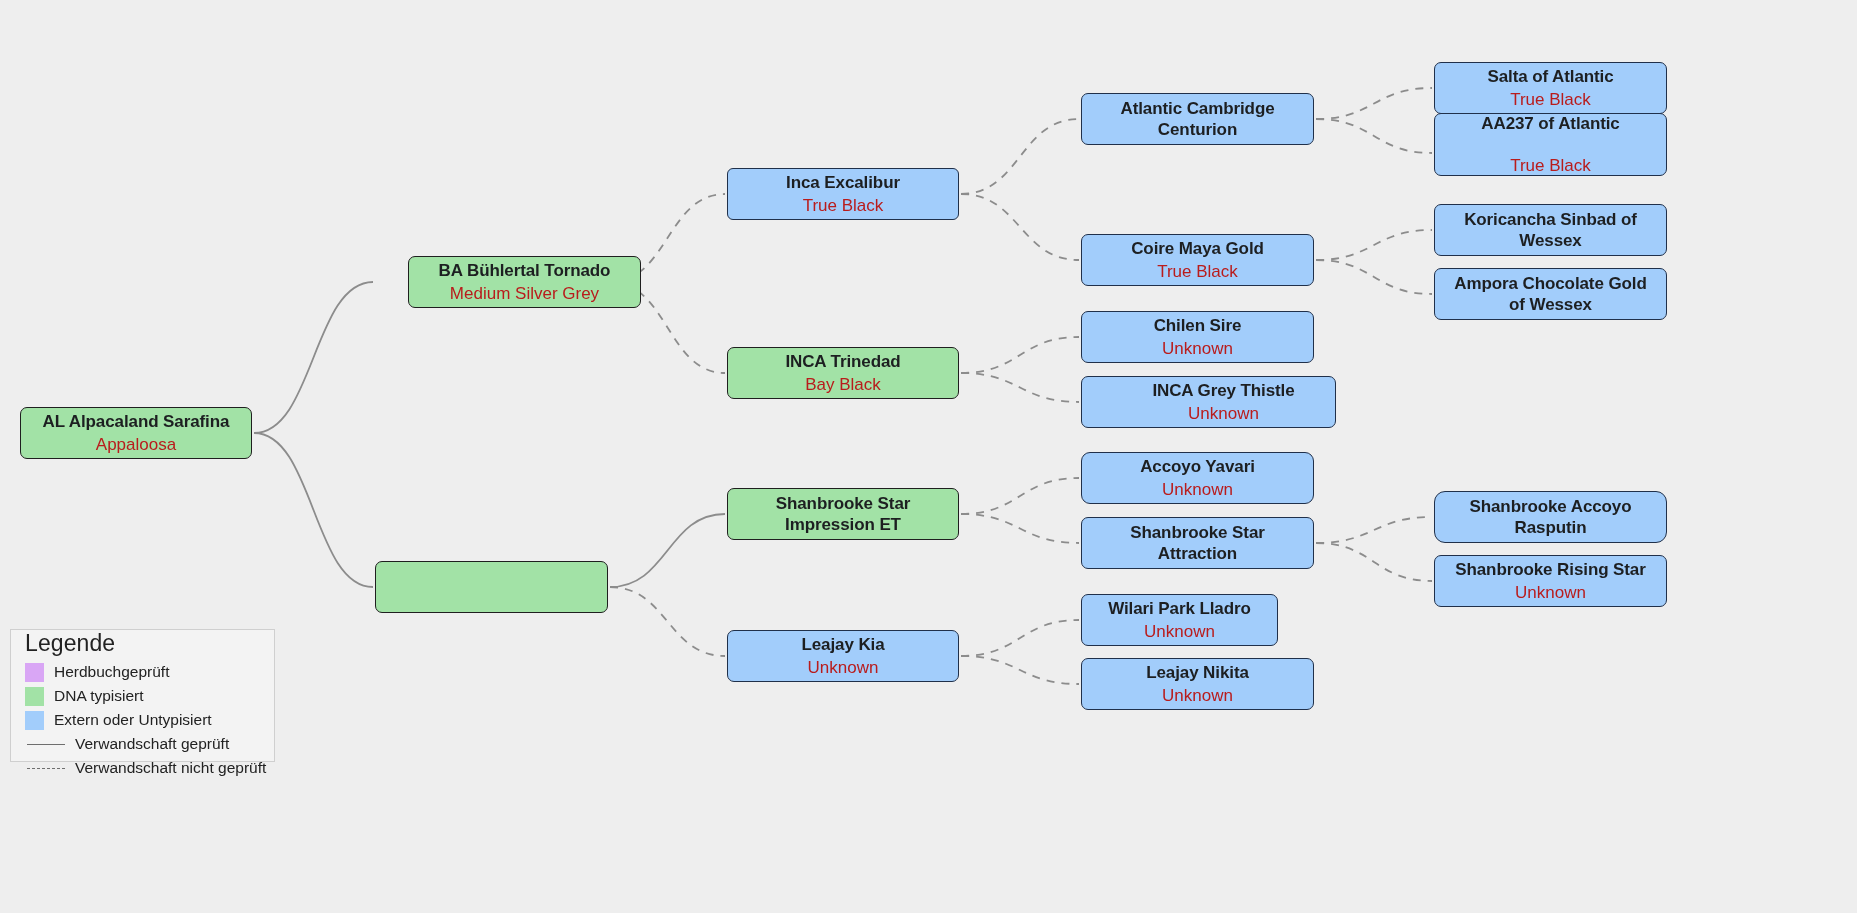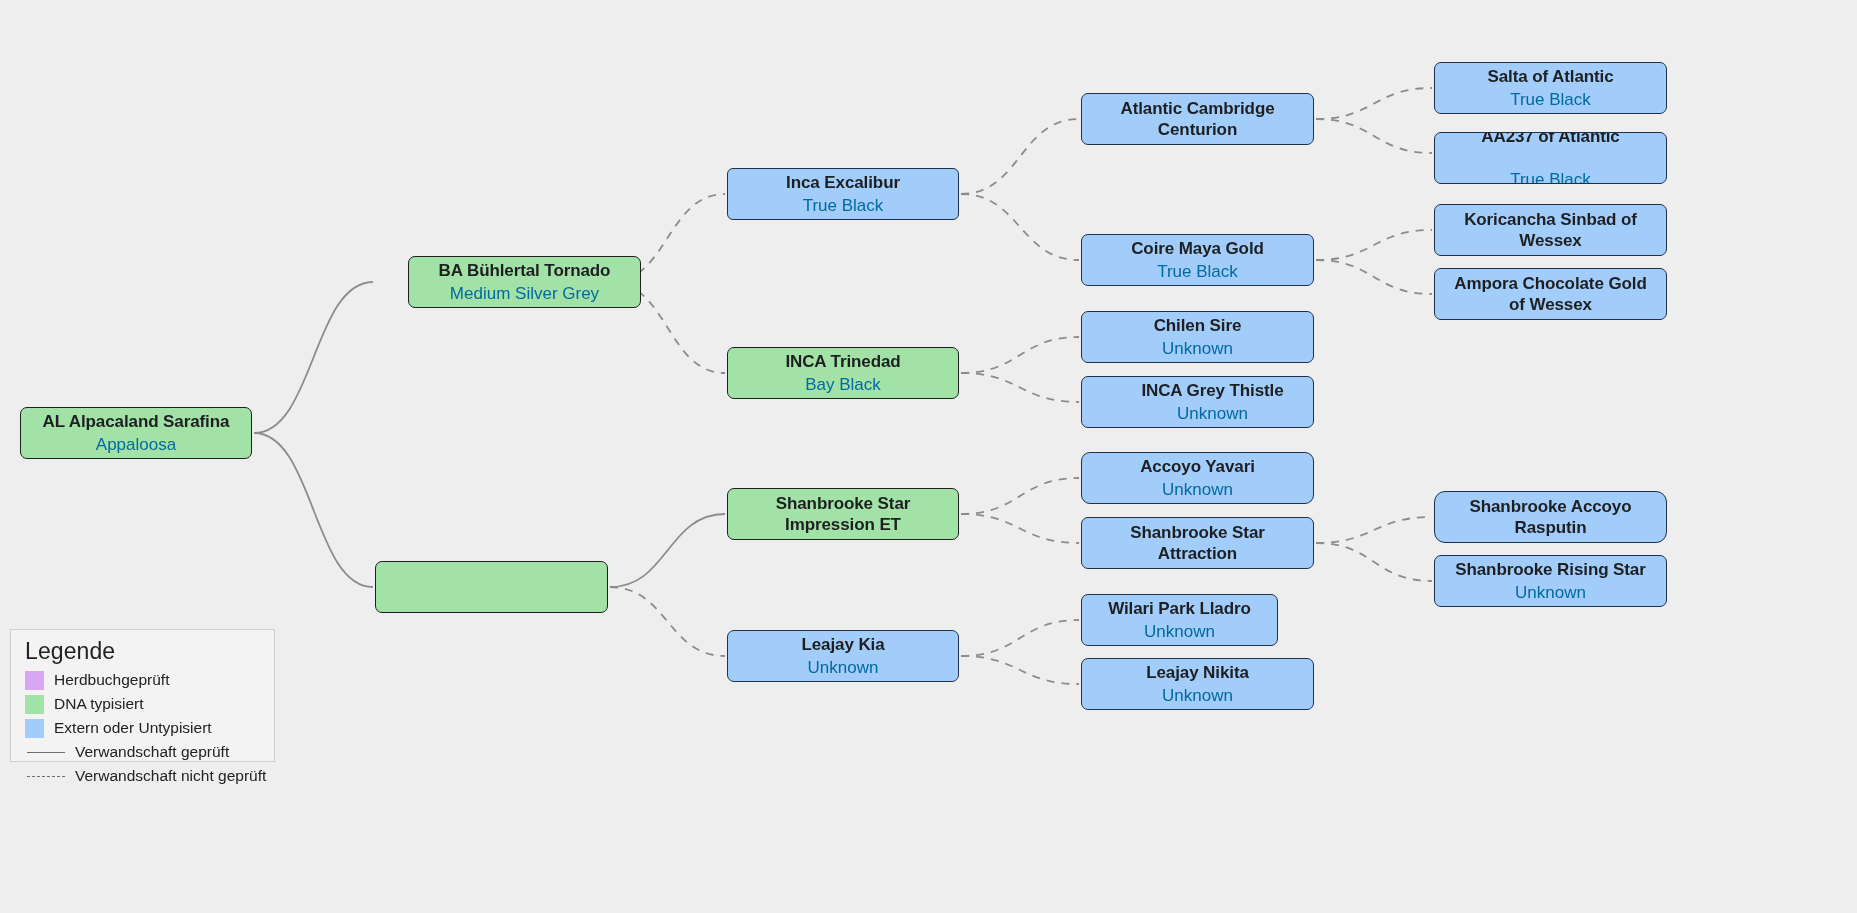--- a/index.html
+++ b/index.html
@@ -44,42 +44,42 @@
   .node .nm {
     font-weight: bold;
     font-size: 17px;
     color: #1d1f21;
     letter-spacing: -0.1px;
     white-space: pre-line;
   }
   .node .cl {
     font-weight: normal;
     font-size: 17px;
-    color: #0369a1;
+    color: #b91c1c;
     margin-top: 1px;
   }
   .node.green {
     background: #a2e2a6;
     border: 1.6px solid #1f1f1f;
   }
   .node.blue {
     background: #a2cdfb;
     border: 1.6px solid #20304a;
   }
   
   #legend {
     position: absolute;
     box-sizing: border-box;
     background: #f3f3f3;
     border: 1px solid #cfcfcf;
     left: 10px;
     top: 629px;
     width: 265px;
     height: 133px;
-    padding: 8px 12px 10px 12px;
+    padding: 0 12px 10px 12px;
   }
   #legend .lg-title {
     font-size: 23px;
     color: #222;
     margin: 0 0 3px 2px;
     font-weight: normal;
     letter-spacing: 0.1px;
   }
   .lg-row {
     display: flex;
@@ -170,21 +170,21 @@
 Centurion</div>
       </div>
       <div class="node blue" style="left: 1081px; top: 234px; width: 233px; height: 52px;">
         <div class="nm">Coire Maya Gold</div>
         <div class="cl">True Black</div>
       </div>
       <div class="node blue" style="left: 1081px; top: 311px; width: 233px; height: 52px;">
         <div class="nm">Chilen Sire</div>
         <div class="cl">Unknown</div>
       </div>
-      <div class="node blue" style="left: 1081px; top: 376px; width: 233px; height: 52px; padding-left: 30px;">
+      <div class="node blue" style="left: 1081px; top: 376px; width: 255px; height: 52px; padding-left: 30px;">
         <div class="nm">INCA Grey Thistle</div>
         <div class="cl">Unknown</div>
       </div>
       <div class="node blue" style="left: 1081px; top: 452px; width: 233px; height: 52px; border-radius: 9px;">
         <div class="nm">Accoyo Yavari</div>
         <div class="cl">Unknown</div>
       </div>
       <div class="node blue" style="left: 1081px; top: 517px; width: 233px; height: 52px;">
         <div class="nm">Shanbrooke Star
 Attraction</div>
@@ -194,21 +194,21 @@
         <div class="cl">Unknown</div>
       </div>
       <div class="node blue" style="left: 1081px; top: 658px; width: 233px; height: 52px;">
         <div class="nm">Leajay Nikita</div>
         <div class="cl">Unknown</div>
       </div>
       <div class="node blue" style="left: 1434px; top: 62px; width: 233px; height: 52px;">
         <div class="nm">Salta of Atlantic</div>
         <div class="cl">True Black</div>
       </div>
-      <div class="node blue" style="left: 1434px; top: 132px; width: 233px; height: 52px; gap: 20px;">
+      <div class="node blue" style="left: 1434px; top: 113px; width: 233px; height: 63px; gap: 20px;">
         <div class="nm">AA237 of Atlantic</div>
         <div class="cl">True Black</div>
       </div>
       <div class="node blue" style="left: 1434px; top: 204px; width: 233px; height: 52px;">
         <div class="nm">Koricancha Sinbad of
 Wessex</div>
       </div>
       <div class="node blue" style="left: 1434px; top: 268px; width: 233px; height: 52px;">
         <div class="nm">Ampora Chocolate Gold
 of Wessex</div>

